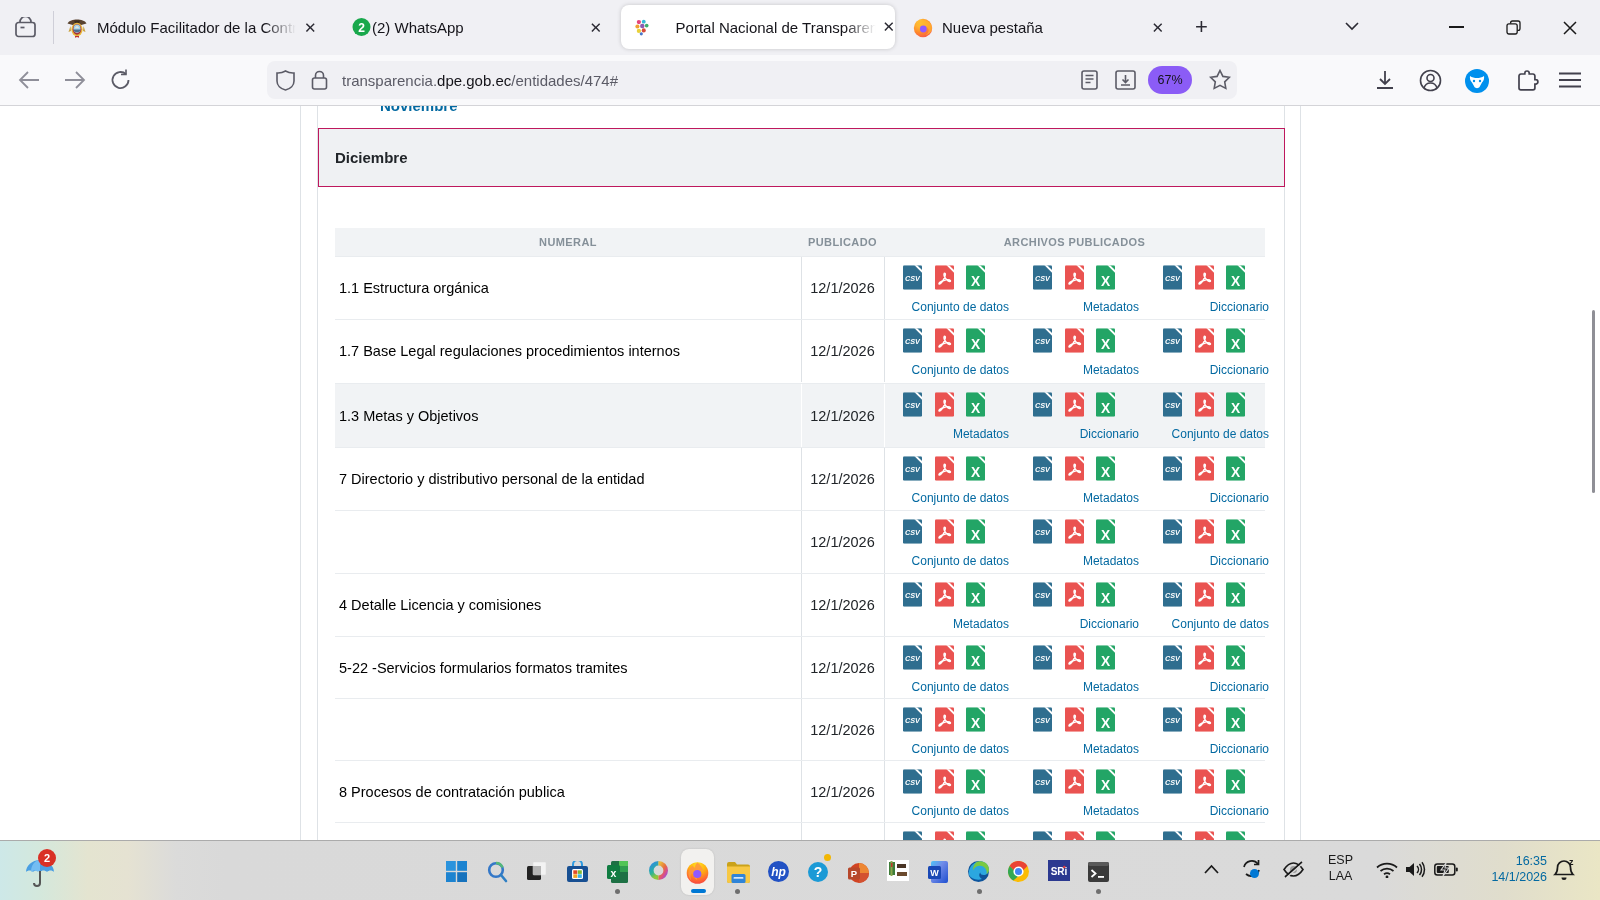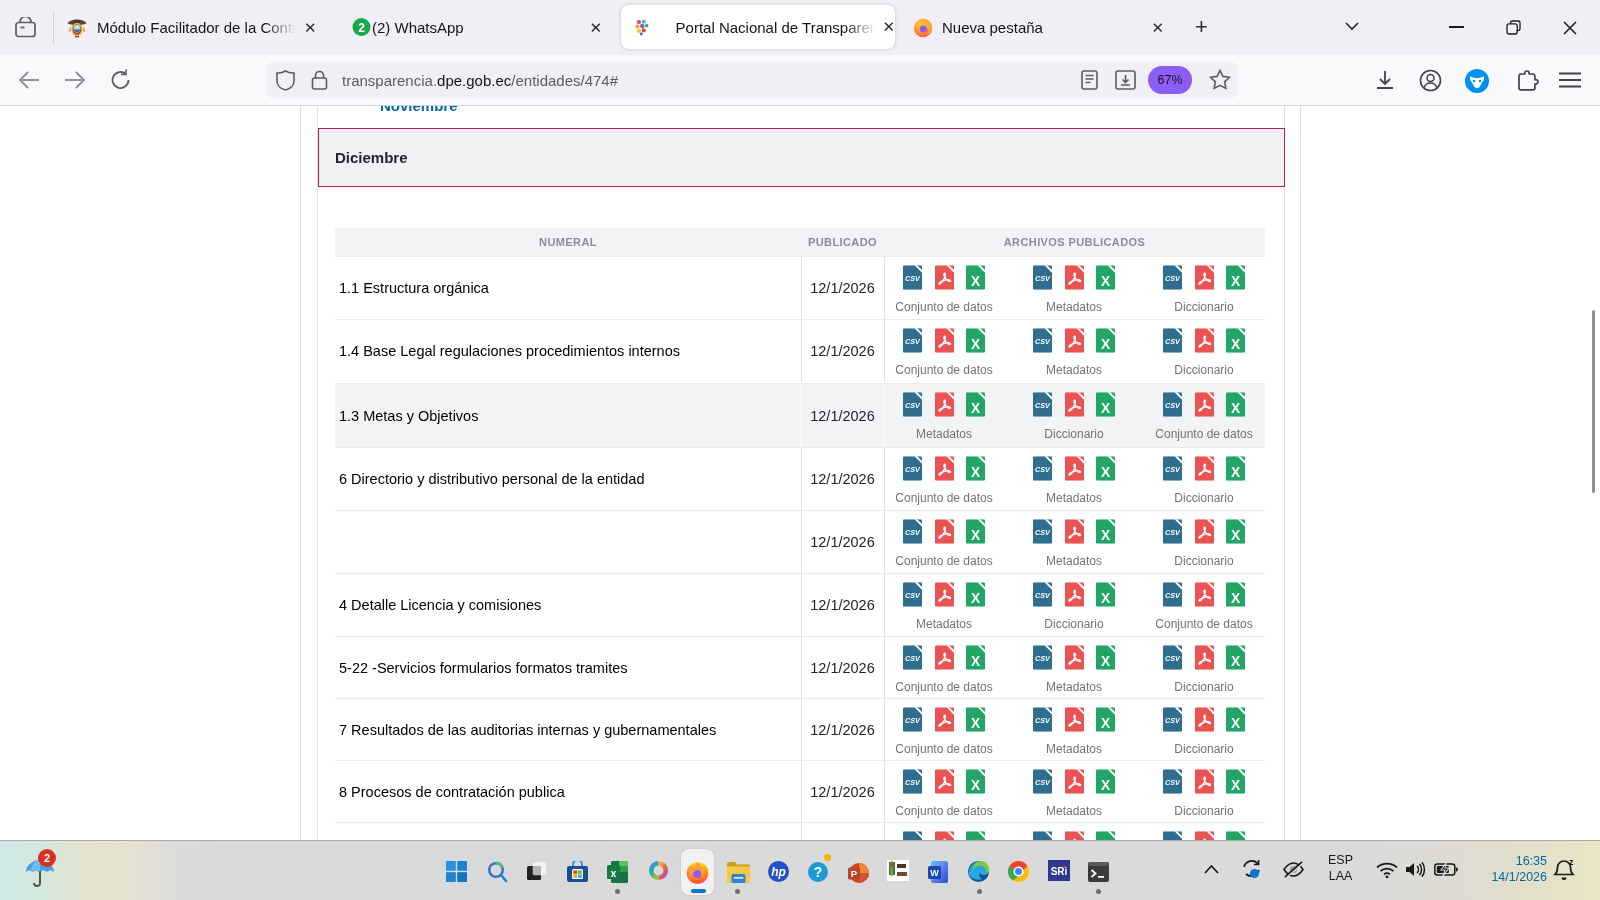--- a/index.html
+++ b/index.html
@@ -31,21 +31,21 @@
 
 #tbl { position:absolute; left:335px; top:122px; width:930px; }
 .thead { position:absolute; left:0; width:930px; height:28px; background:#f1f3f5; color:#859099; font-size:11px; font-weight:bold; letter-spacing:0.4px; }
 .thead div { position:absolute; top:8px; }
 .row { position:absolute; left:0; width:930px; border-top:1px solid #e9ecef; }
 .row .num { position:absolute; left:4px; top:0; bottom:0; display:flex; align-items:center; font-size:14.5px; color:#000000; }
 .row .pub { position:absolute; left:466px; width:83px; top:0; bottom:0; display:flex; align-items:center; justify-content:center; font-size:14.5px; color:#212529; }
 .cell3 { position:absolute; top:0; bottom:0; width:130px; }
 .icons { position:absolute; top:8px; left:24px; width:92px; display:flex; gap:12.5px; }
 .fi { width:19px; height:25px; }
-.lbl { position:absolute; top:43px; left:0; width:130px; text-align:center; font-size:12px; color:#737373; }
+.lbl { position:absolute; top:43px; left:0; width:130px; text-align:right; font-size:12px; color:#0369a1; }
 .colb { position:absolute; top:0; bottom:0; width:1px; background:#dee2e6; }
 
 #sthumb { position:absolute; left:1592px; top:204px; width:3px; height:183px; background:#8f8f96; border-radius:2px; }
 
 
 #taskbar { position:absolute; left:0; top:840px; width:1600px; height:60px;
   background:linear-gradient(90deg,#cde8e8 0%,#d4e8dc 2.5%,#e4e4d0 5.5%,#e5e2d2 8%,#dbdbda 11%,#d9d9d9 14%,#dadada 86%,#e0ddcc 94%,#eae6c5 100%);
   border-top:1.5px solid #ababab; }
 .tdot { position:absolute; top:889px; width:5px; height:5px; border-radius:50%; background:#6f6f6f; }
 #fxbtn { position:absolute; left:681px; top:849px; width:33px; height:46px; background:#f2f1ef; border-radius:8px; box-shadow:0 0 2px rgba(0,0,0,0.15); }
@@ -272,21 +272,21 @@
                 <use href="#ipdf"></use>
               </svg>
               <svg class="fi" viewBox="0 0 20 26" style="color:#23a566">
                 <use href="#ixls"></use>
               </svg>
             </div>
             <div class="lbl">Diccionario</div>
           </div>
         </div>
 <div class="row" style="top:91px;height:63px;">
-          <div class="num">1.4 Base Legal regulaciones procedimientos internos</div>
+          <div class="num">1.7 Base Legal regulaciones procedimientos internos</div>
           <div class="pub">12/1/2026</div>
           <div class="colb" style="left:466px"></div>
           <div class="colb" style="left:549px"></div>
           <div class="cell3" style="left:544px">
             <div class="icons">
               <svg class="fi" viewBox="0 0 20 26" style="color:#2f6e8f">
                 <use href="#icsv"></use>
               </svg>
               <svg class="fi" viewBox="0 0 20 26" style="color:#ea5351">
                 <use href="#ipdf"></use>
@@ -368,21 +368,21 @@
                 <use href="#ipdf"></use>
               </svg>
               <svg class="fi" viewBox="0 0 20 26" style="color:#23a566">
                 <use href="#ixls"></use>
               </svg>
             </div>
             <div class="lbl">Conjunto de datos</div>
           </div>
         </div>
 <div class="row" style="top:219px;height:63px;">
-          <div class="num">6 Directorio y distributivo personal de la entidad</div>
+          <div class="num">7 Directorio y distributivo personal de la entidad</div>
           <div class="pub">12/1/2026</div>
           <div class="colb" style="left:466px"></div>
           <div class="colb" style="left:549px"></div>
           <div class="cell3" style="left:544px">
             <div class="icons">
               <svg class="fi" viewBox="0 0 20 26" style="color:#2f6e8f">
                 <use href="#icsv"></use>
               </svg>
               <svg class="fi" viewBox="0 0 20 26" style="color:#ea5351">
                 <use href="#ipdf"></use>
@@ -559,21 +559,20 @@
                 <use href="#ipdf"></use>
               </svg>
               <svg class="fi" viewBox="0 0 20 26" style="color:#23a566">
                 <use href="#ixls"></use>
               </svg>
             </div>
             <div class="lbl">Diccionario</div>
           </div>
         </div>
 <div class="row" style="top:470px;height:62px;">
-          <div class="num">7 Resultados de las auditorias internas y gubernamentales</div>
           <div class="pub">12/1/2026</div>
           <div class="colb" style="left:466px"></div>
           <div class="colb" style="left:549px"></div>
           <div class="cell3" style="left:544px">
             <div class="icons">
               <svg class="fi" viewBox="0 0 20 26" style="color:#2f6e8f">
                 <use href="#icsv"></use>
               </svg>
               <svg class="fi" viewBox="0 0 20 26" style="color:#ea5351">
                 <use href="#ipdf"></use>

